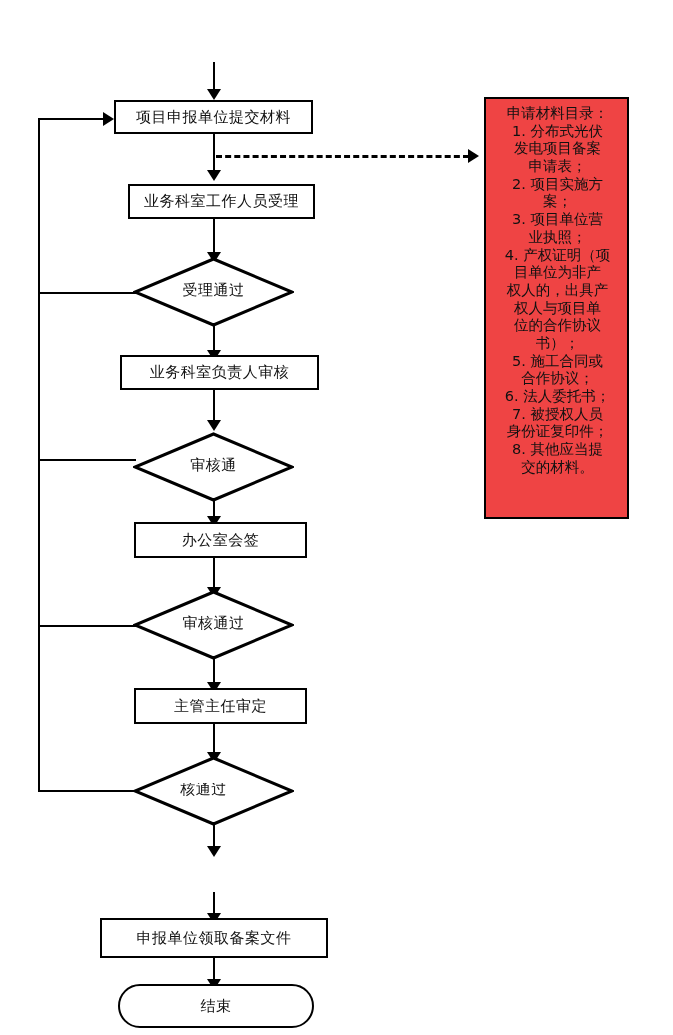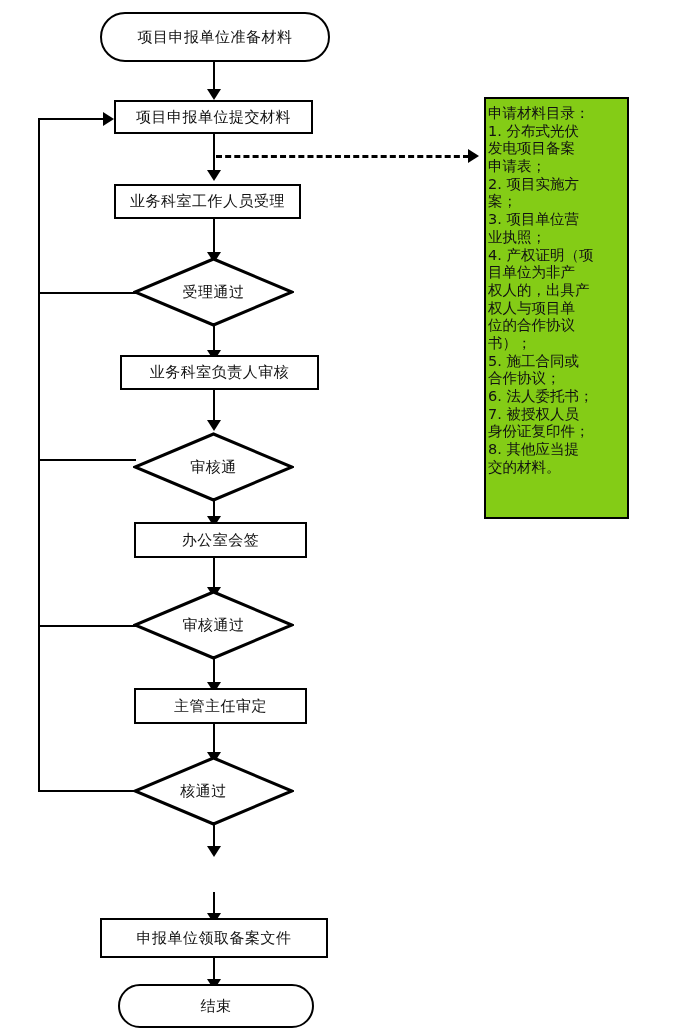--- a/index.html
+++ b/index.html
@@ -47,32 +47,33 @@
     letter-spacing: 0.5px;
   }
   .decision .dia-shape {
     position: absolute;
     left: 0; top: 0; right: 0; bottom: 0;
   }
   .decision .dia-label {
     position: relative;
     z-index: 2;
     white-space: nowrap;
+    font-family: Liberation Mono, monospace;
   }
   
   .notebox {
     position: absolute;
     box-sizing: border-box;
     border: 2px solid #000000;
-    background: #84cc16;
-    padding: 6px 8px 6px 2px;
+    background: #ef4444;
+    padding: 6px 8px 6px 10px;
     font-size: 14.5px;
     line-height: 1.22;
     color: #111111;
-    text-align: left;
+    text-align: center;
   }
   .notebox .note-line {
     white-space: pre-wrap;
   }
   
   .line {
     position: absolute;
     background: #000000;
   }
   .line.v { width: 2px; }
@@ -147,29 +148,26 @@
 
   <div class="line v" style="left:213px; top:892px; height:26px;"></div>
   <div class="arrow down" style="left:207px; top:913px;"></div>
 
   <div class="line v" style="left:213px; top:958px; height:26px;"></div>
   <div class="arrow down" style="left:207px; top:979px;"></div>
 
   <div class="dashed" style="left:216px; top:155px; width:253px;"></div>
   <div class="arrow right" style="left:468px; top:149px;"></div>
 
-  <div class="node terminator" style="left:100px; top:12px; width:230px; height:50px;">
-    <span>项目申报单位准备材料</span>
-  </div>
 
   <div class="node process" style="left:114px; top:100px; width:199px; height:34px;">
     <span>项目申报单位提交材料</span>
   </div>
 
-  <div class="node process" style="left:114px; top:184px; width:187px; height:35px;">
+  <div class="node process" style="left:128px; top:184px; width:187px; height:35px;">
     <span>业务科室工作人员受理</span>
   </div>
 
   <div class="node decision" style="left:133px; top:257px; width:161px; height:70px;">
     <svg class="dia-shape" viewBox="0 0 161 70" preserveAspectRatio="none">
       <polygon points="80.5,2 159,35 80.5,68 2,35" fill="#ffffff" stroke="#000000" stroke-width="3"></polygon>
     </svg>
     <span class="dia-label">受理通过</span>
   </div>
 

